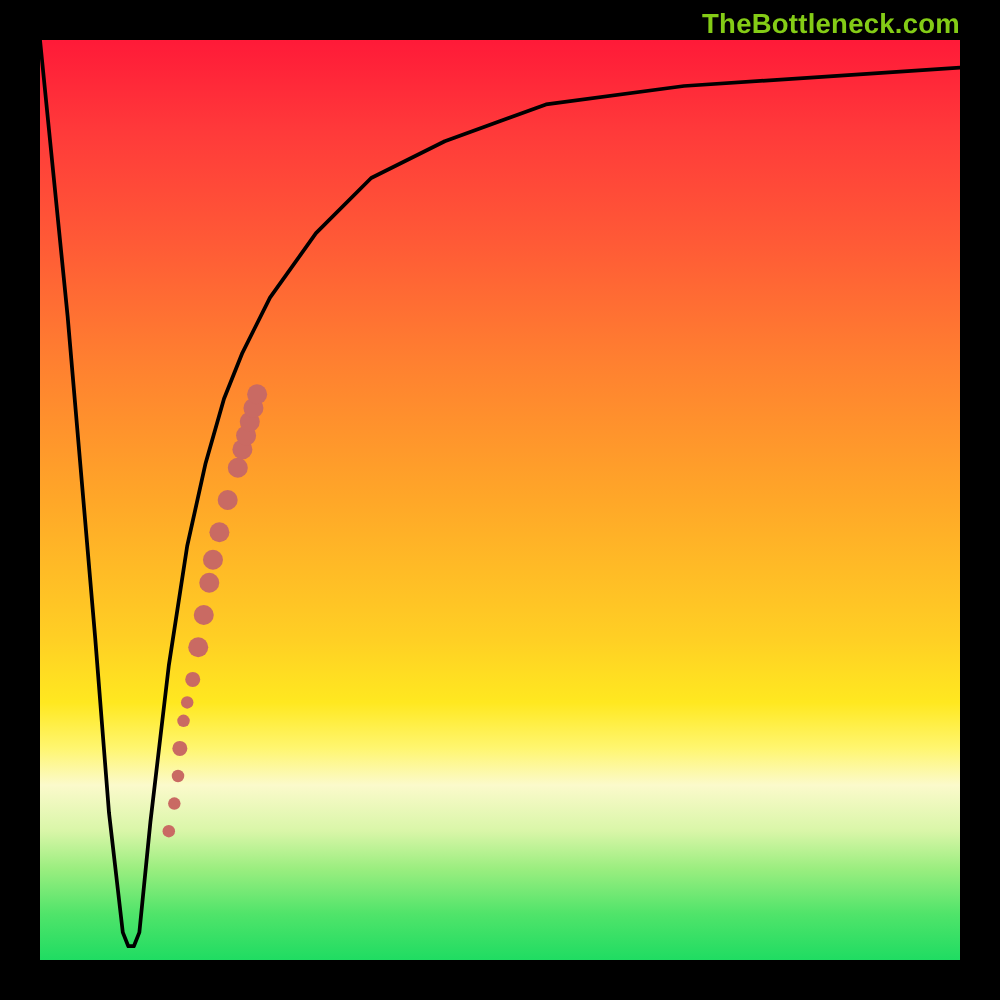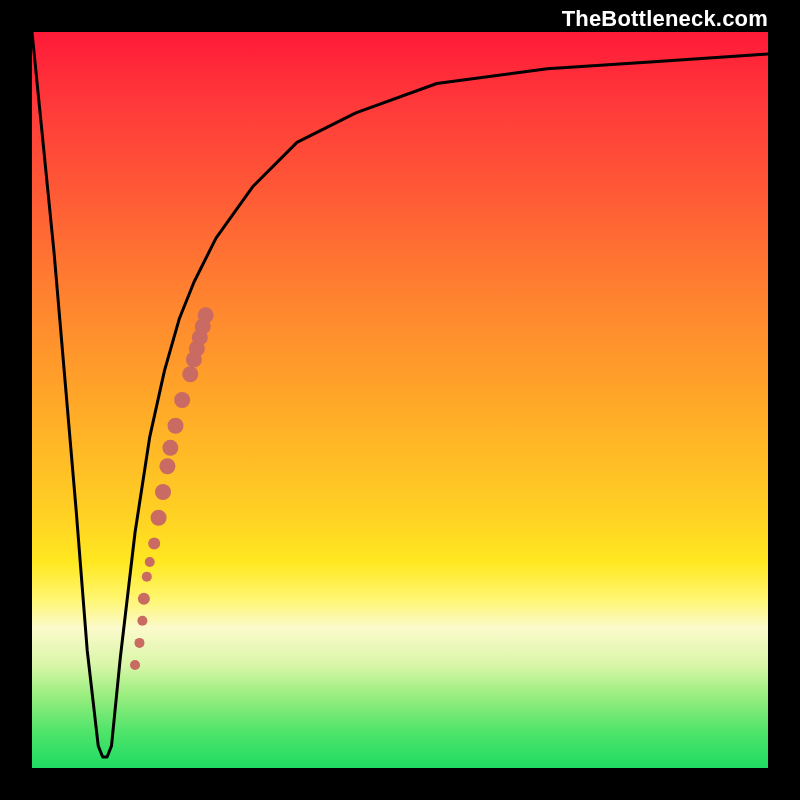--- a/index.html
+++ b/index.html
@@ -33,21 +33,21 @@
       #d9f6a8 86%,
       #9cee80 90%,
       #50e46a 95%,
       #1fdc62 100%
     );
   }
   .watermark {
     position: absolute;
     font-family: Arial, Helvetica, sans-serif;
     font-weight: 600;
-    color: #ffffff;
+    color: #84cc16;
     letter-spacing: 0.2px;
   }
   svg.curve {
     position: absolute;
   }
 </style>
 </head>
 <body>
 
 <div class="frame">

